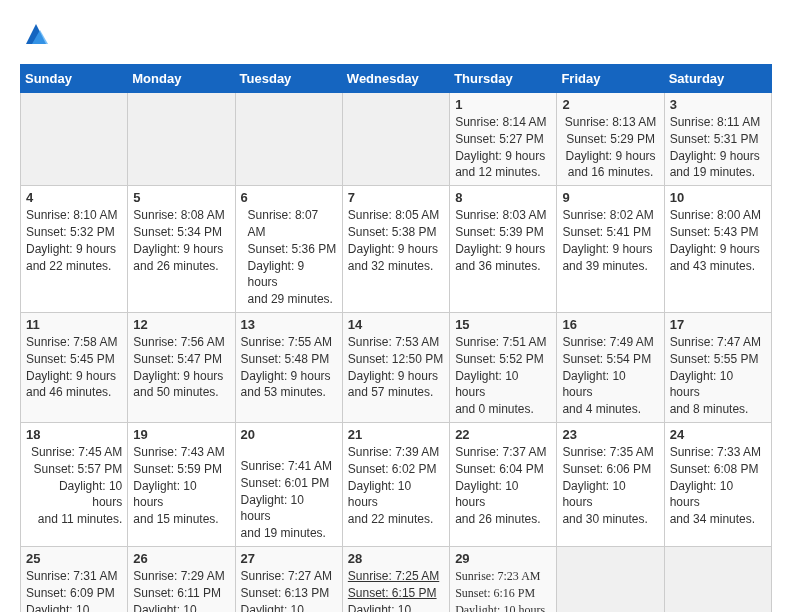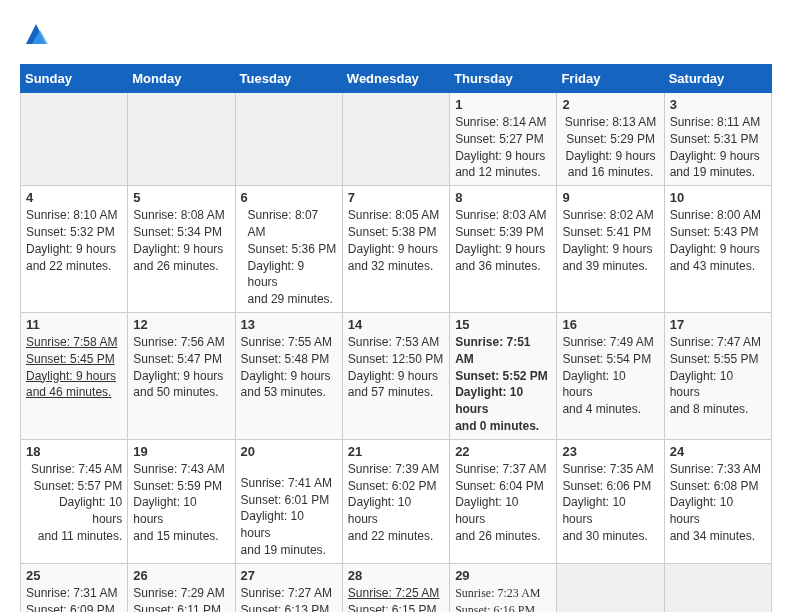--- a/index.html
+++ b/index.html
@@ -200,21 +200,21 @@
           <span class="day-number">10</span>
           <div class="day-info" style="white-space: pre-line;">Sunrise: 8:00 AM
 Sunset: 5:43 PM
 Daylight: 9 hours
 and 43 minutes.</div>
         </td>
       </tr>
       <tr>
         <td>
           <span class="day-number">11</span>
-          <div class="day-info" style="white-space: pre-line; text-decoration: underline;">Sunrise: 7:58 AM
+          <div class="day-info" style="white-space: pre-line;">Sunrise: 7:58 AM
 Sunset: 5:45 PM
 Daylight: 9 hours
 and 46 minutes.</div>
         </td>
         <td>
           <span class="day-number">12</span>
           <div class="day-info" style="white-space: pre-line;">Sunrise: 7:56 AM
 Sunset: 5:47 PM
 Daylight: 9 hours
 and 50 minutes.</div>
@@ -228,21 +228,21 @@
         </td>
         <td>
           <span class="day-number">14</span>
           <div class="day-info" style="white-space: pre-line;">Sunrise: 7:53 AM
 Sunset: 12:50 PM
 Daylight: 9 hours
 and 57 minutes.</div>
         </td>
         <td>
           <span class="day-number">15</span>
-          <div class="day-info" style="white-space: pre-line; font-weight: bold;">Sunrise: 7:51 AM
+          <div class="day-info" style="white-space: pre-line;">Sunrise: 7:51 AM
 Sunset: 5:52 PM
 Daylight: 10 hours
 and 0 minutes.</div>
         </td>
         <td>
           <span class="day-number">16</span>
           <div class="day-info" style="white-space: pre-line;">Sunrise: 7:49 AM
 Sunset: 5:54 PM
 Daylight: 10 hours
 and 4 minutes.</div>

